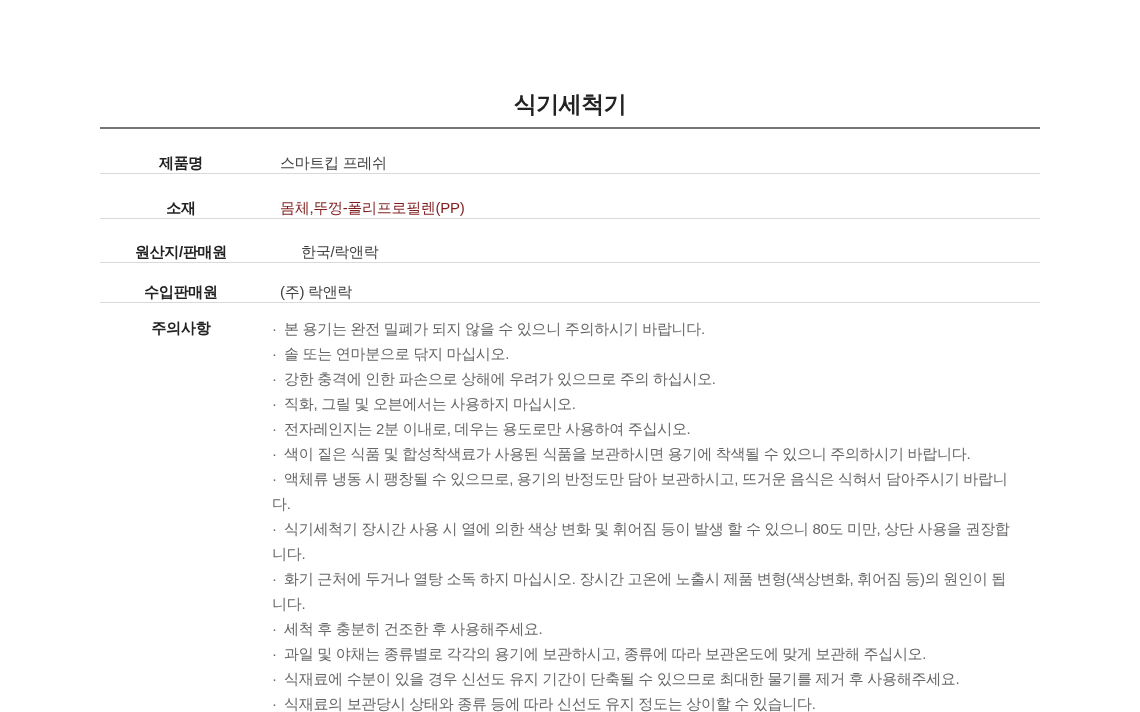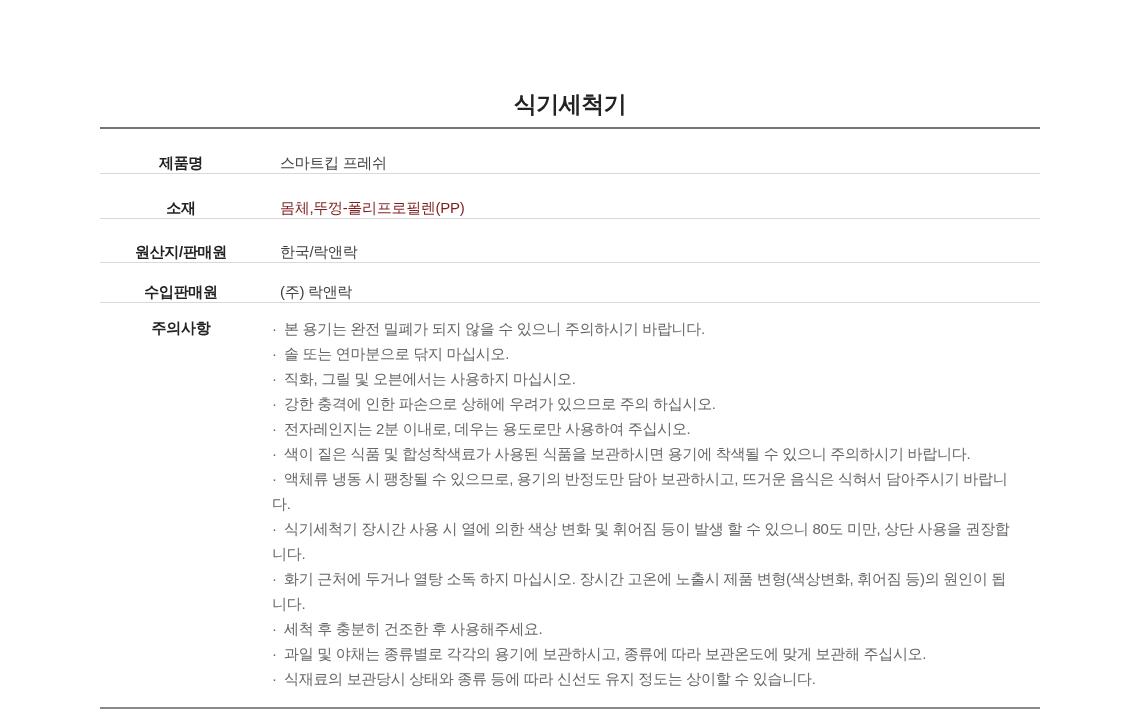--- a/index.html
+++ b/index.html
@@ -31,21 +31,21 @@
     border-bottom: 2px solid #8a8a8a;
     box-sizing: border-box;
   }
   .row {
     display: flex;
     align-items: flex-end;
     border-bottom: 1px solid #d9d9d9;
     box-sizing: border-box;
   }
   .row.r1, .row.r2 { height: 45px; }
-  .row.r3 { height: 44px; }
+  .row.r3 { height: 44px; gap: 21px; }
   .row.r4 { height: 40px; }
   .row.row-cautions {
     align-items: flex-start;
     padding: 13px 0 16px 0;
     border-bottom: none;
   }
   .cell-label {
     flex: 0 0 162px;
     width: 162px;
     text-align: center;
@@ -106,26 +106,27 @@
   <div class="row r4">
     <div class="cell-label">수입판매원</div>
     <div class="cell-value">(주) 락앤락</div>
   </div>
 
   <div class="row row-cautions">
     <div class="cell-label">주의사항</div>
     <ul class="caution-list">
       <li><span class="dot">·</span><span>본 용기는 완전 밀폐가 되지 않을 수 있으니 주의하시기 바랍니다.</span></li>
       <li><span class="dot">·</span><span>솔 또는 연마분으로 닦지 마십시오.</span></li>
+      <li><span class="dot">·</span><span>강한 충격에 인한 파손으로 상해에 우려가 있으므로 주의 하십시오.</span></li>
       <li><span class="dot">·</span><span>직화, 그릴 및 오븐에서는 사용하지 마십시오.</span></li>
-      <li><span class="dot">·</span><span>강한 충격에 인한 파손으로 상해에 우려가 있으므로 주의 하십시오.</span></li>
       <li><span class="dot">·</span><span>전자레인지는 2분 이내로, 데우는 용도로만 사용하여 주십시오.</span></li>
       <li><span class="dot">·</span><span>색이 짙은 식품 및 합성착색료가 사용된 식품을 보관하시면 용기에 착색될 수 있으니 주의하시기 바랍니다.</span></li>
       <li><span class="dot">·</span><span>액체류 냉동 시 팽창될 수 있으므로, 용기의 반정도만 담아 보관하시고, 뜨거운 음식은 식혀서 담아주시기 바랍니다.</span></li>
       <li><span class="dot">·</span><span>식기세척기 장시간 사용 시 열에 의한 색상 변화 및 휘어짐 등이 발생 할 수 있으니 80도 미만, 상단 사용을 권장합니다.</span></li>
       <li><span class="dot">·</span><span>화기 근처에 두거나 열탕 소독 하지 마십시오. 장시간 고온에 노출시 제품 변형(색상변화, 휘어짐 등)의 원인이 됩니다.</span></li>
       <li><span class="dot">·</span><span>세척 후 충분히 건조한 후 사용해주세요.</span></li>
       <li><span class="dot">·</span><span>과일 및 야채는 종류별로 각각의 용기에 보관하시고, 종류에 따라 보관온도에 맞게 보관해 주십시오.</span></li>
+      <li><span class="dot">·</span><span>식재료에 수분이 있을 경우 신선도 유지 기간이 단축될 수 있으므로 최대한 물기를 제거 후 사용해주세요.</span></li>
       <li><span class="dot">·</span><span>식재료의 보관당시 상태와 종류 등에 따라 신선도 유지 정도는 상이할 수 있습니다.</span></li>
     </ul>
   </div>
 
 </div>
 
 </body></html>

